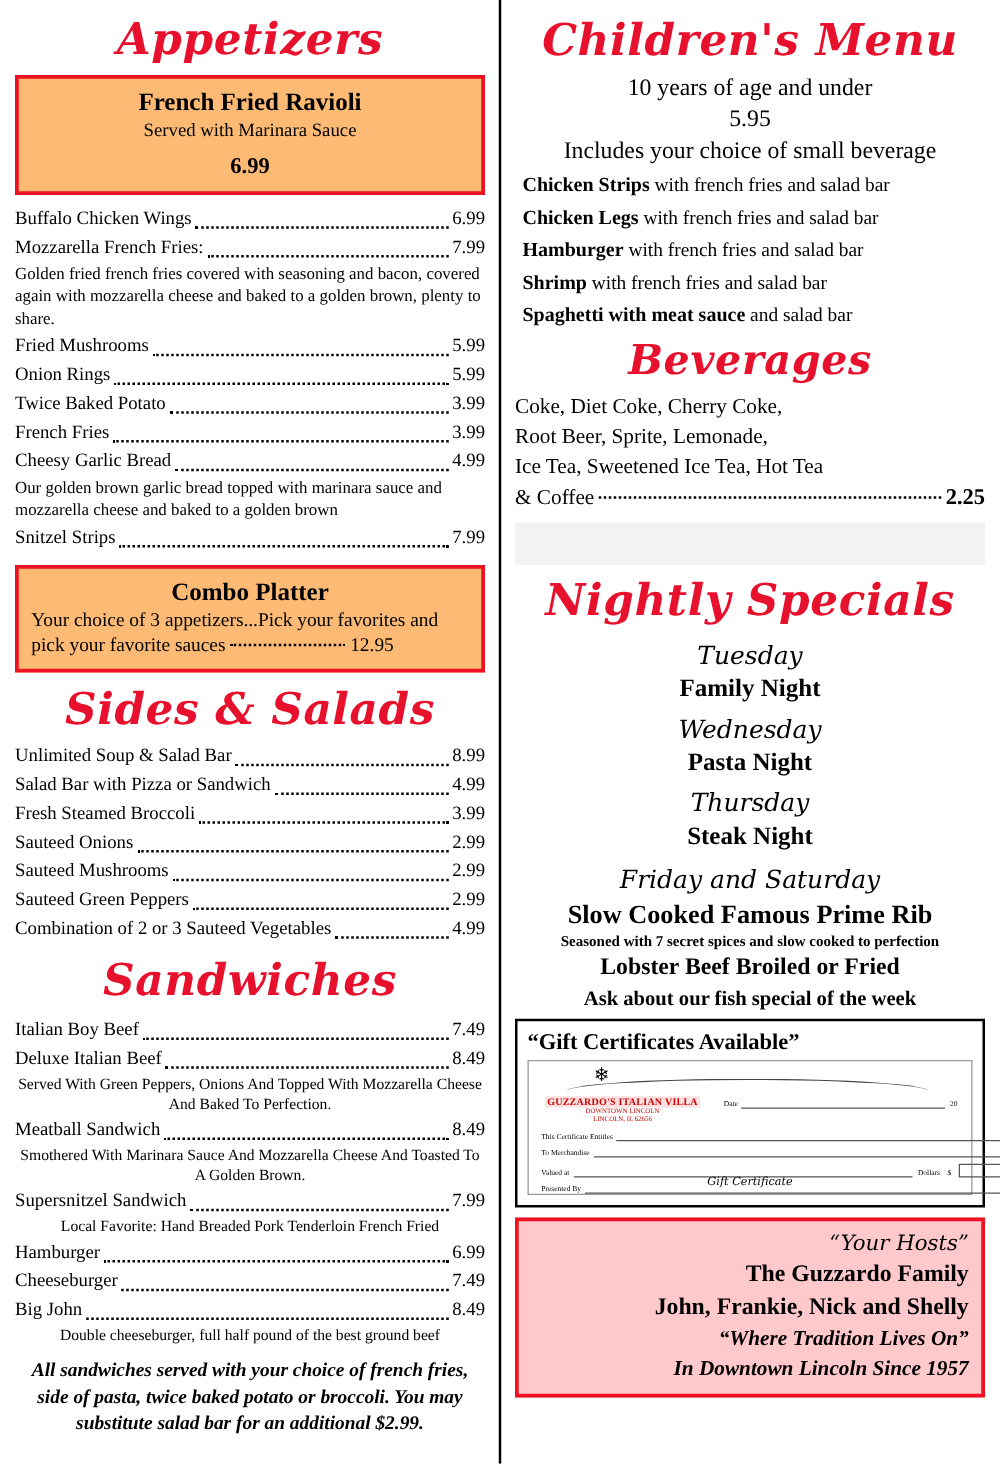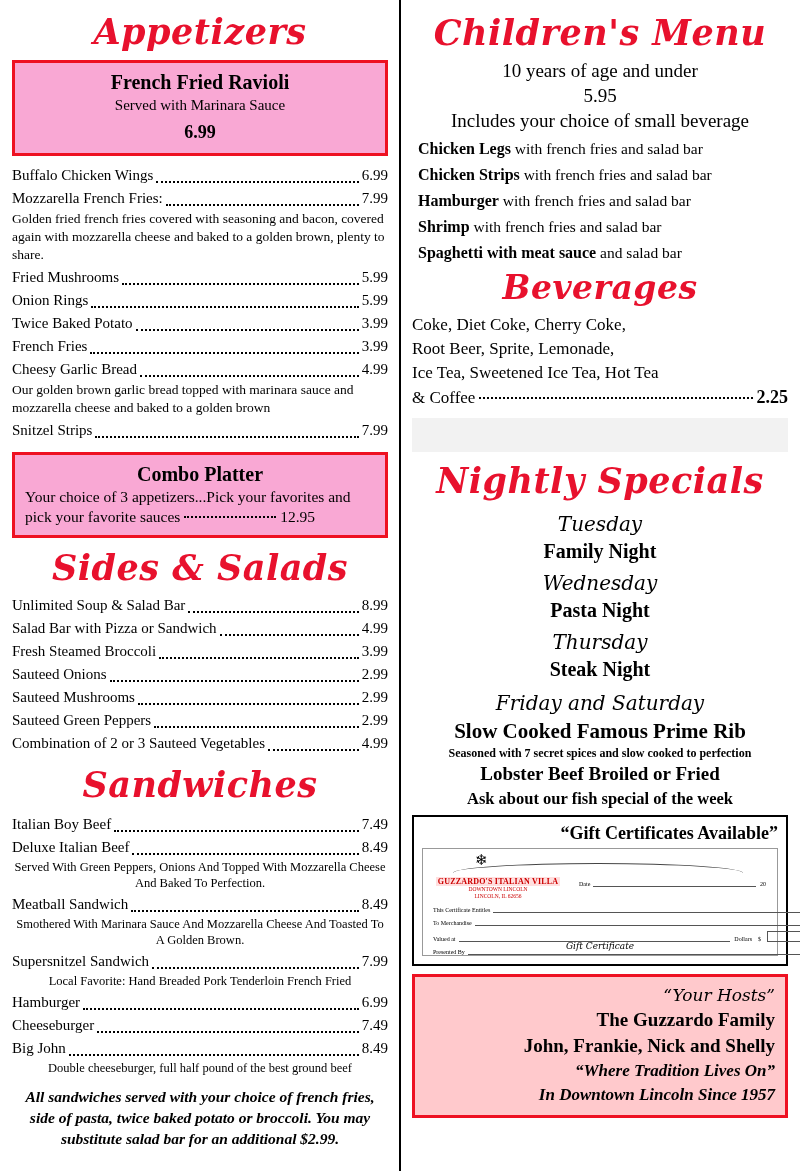--- a/index.html
+++ b/index.html
@@ -33,21 +33,21 @@
   .h-appetizers { font-size: 35px; line-height: 44px; margin: 2px 0 6px; }
   .h-sides { font-size: 35px; line-height: 44px; margin: 6px 0 4px; }
   .h-sandwiches { font-size: 35px; line-height: 44px; margin: 8px 0 6px; }
   .h-children { font-size: 35px; line-height: 46px; margin: 2px 0 2px; }
   .h-beverages { font-size: 33px; line-height: 42px; margin: 4px 0 4px; }
   .h-nightly { font-size: 35px; line-height: 46px; margin: 6px 0 6px; }
 
   
   .box {
     border: 3px solid #ee1122;
-    background: #f9a8d4;
+    background: #fdba74;
     padding: 6px 10px 8px;
     margin: 2px 0 8px;
   }
   .box-title {
     text-align: center;
     font-weight: bold;
     font-size: 20px;
     line-height: 26px;
   }
   .box-sub {
@@ -154,21 +154,21 @@
   }
 
   
   .gift-box {
     border: 2px solid #000;
     padding: 4px 8px 8px;
     margin: 2px 0 8px;
     background: #fff;
   }
   .gift-title {
-    text-align: right;
+    text-align: left;
     font-weight: bold;
     font-size: 18px;
     line-height: 24px;
     margin-bottom: 3px;
   }
   .cert {
     border: 1px solid #999;
     background: #fff;
     padding: 4px 6px 2px;
     position: relative;
@@ -397,24 +397,24 @@
 
   <div class="col col-right">
 
     <div class="script-head h-children">Children's Menu</div>
     <div class="child-sub">10 years of age and under</div>
     <div class="child-sub">5.95</div>
     <div class="child-sub">Includes your choice of small beverage</div>
 
     <div style="margin-top:4px;">
       <div class="child-item">
+        <b>Chicken Strips</b><span> with french fries and salad bar</span>
+      </div>
+      <div class="child-item">
         <b>Chicken Legs</b><span> with french fries and salad bar</span>
-      </div>
-      <div class="child-item">
-        <b>Chicken Strips</b><span> with french fries and salad bar</span>
       </div>
       <div class="child-item">
         <b>Hamburger</b><span> with french fries and salad bar</span>
       </div>
       <div class="child-item">
         <b>Shrimp</b><span> with french fries and salad bar</span>
       </div>
       <div class="child-item">
         <b>Spaghetti with meat sauce</b><span> and salad bar</span>
       </div>

